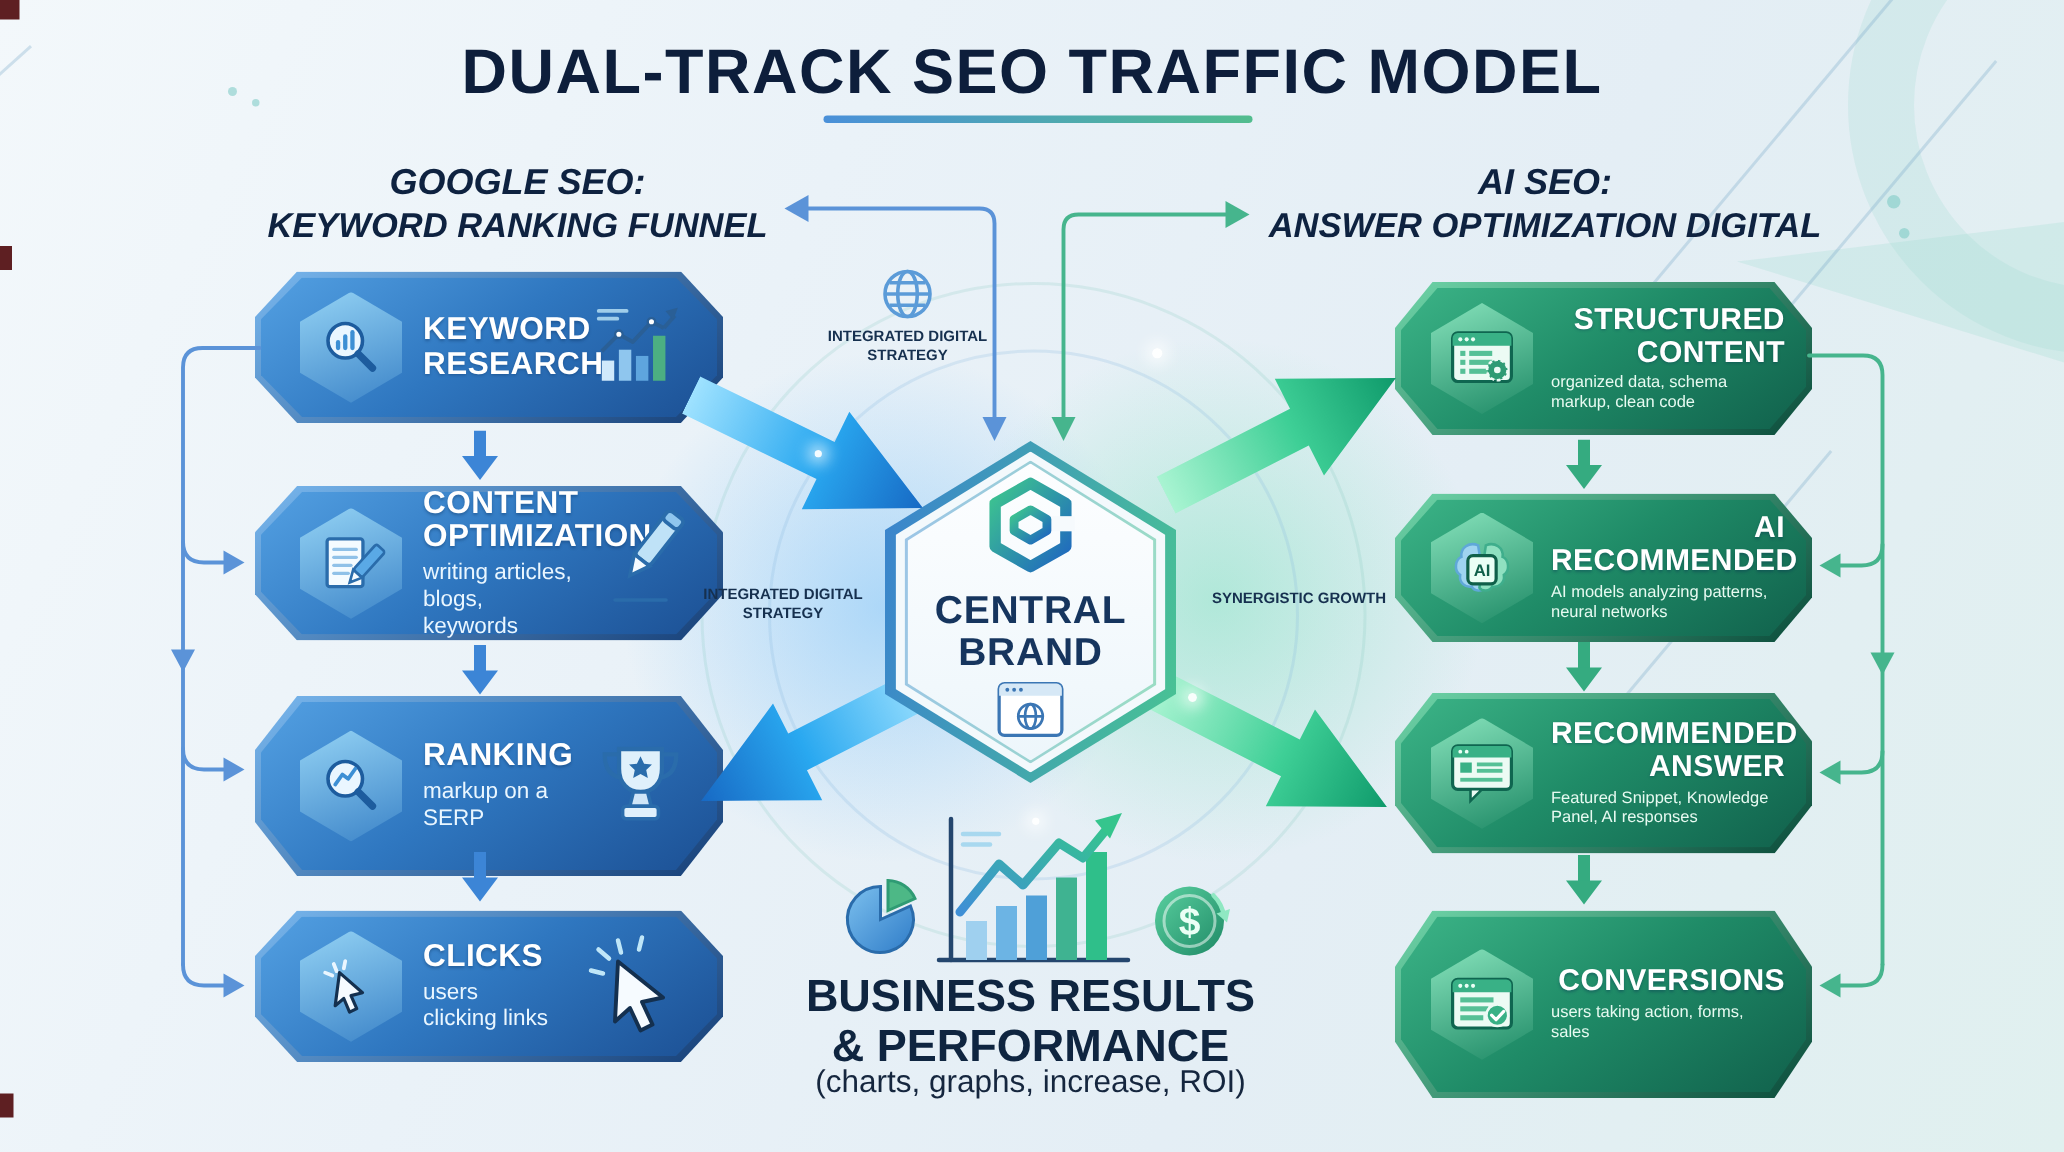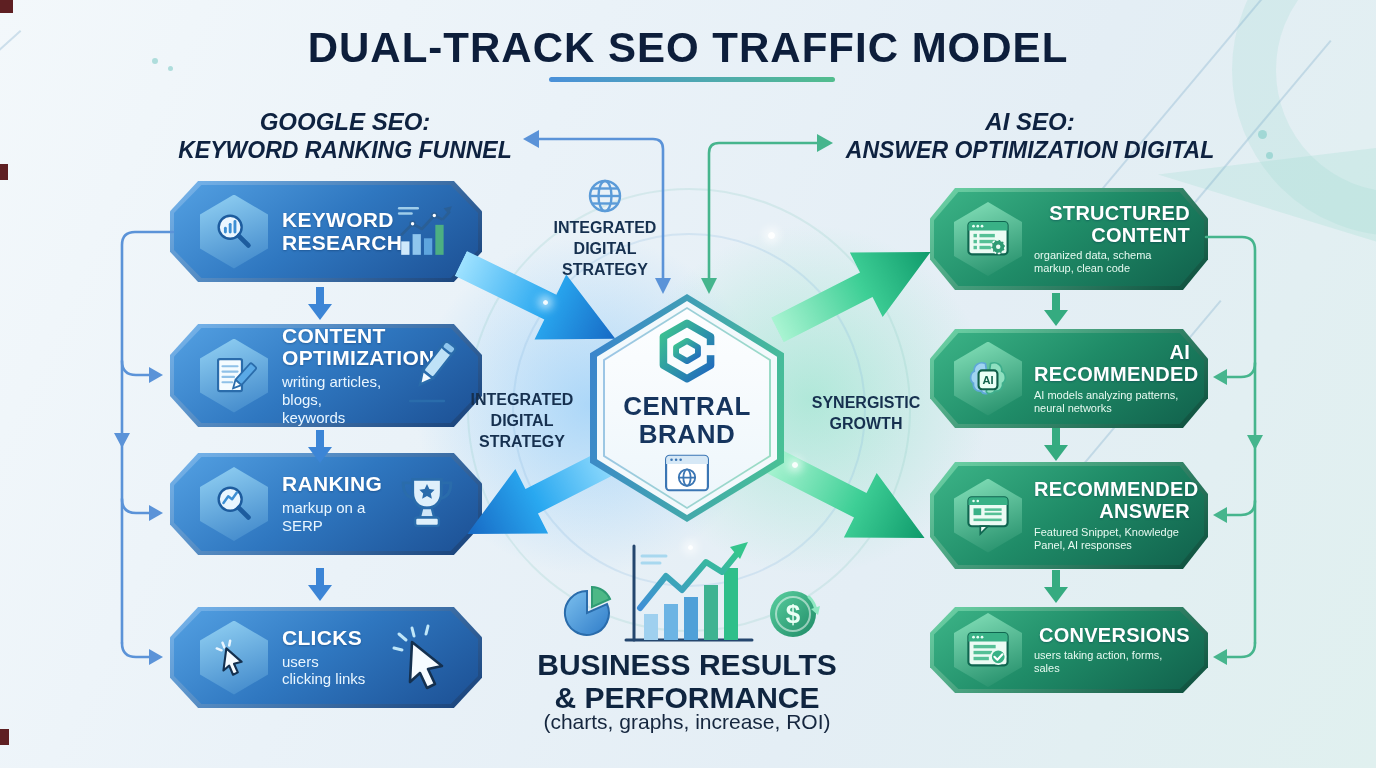--- a/index.html
+++ b/index.html
@@ -60,21 +60,21 @@
   #hex-outer{left:590px;top:294px;width:194px;height:228px;
     background:linear-gradient(100deg,#3a82cf,#49c492);}
   #hex-mid{position:absolute;inset:7px;background:#f3f9fc;}
   #hex-line{position:absolute;inset:13px;background:linear-gradient(100deg,#9cc4e8,#9adec2);}
   #hex-core{position:absolute;inset:15px;background:linear-gradient(180deg,#fdfeff,#edf6fb);
     display:flex;flex-direction:column;align-items:center;justify-content:center;gap:5px;}
   .brand-title{width:130px;text-align:center;font-size:26px;font-weight:800;color:#16355e;
     line-height:1.08;letter-spacing:.5px;}
 
   
-  .mid-label{text-align:center;font-size:16px;font-weight:800;color:#16304f;line-height:1.3;}
+  .mid-label{text-align:center;font-size:10px;font-weight:800;color:#16304f;line-height:1.3;}
 
   
   .garrow{clip-path:polygon(0 34%,58% 34%,58% 8%,100% 50%,58% 92%,58% 66%,0 66%);}
   .garrow.blue{background:linear-gradient(90deg,#9fe2ff,#29a8f0 55%,#1769c4);
     filter:drop-shadow(0 0 16px rgba(80,190,255,.85));}
   .garrow.green{background:linear-gradient(90deg,#a9f4d2,#3ecf96 55%,#0f9a6b);
     filter:drop-shadow(0 0 16px rgba(60,220,150,.8));}
 
   
   .conn path{fill:none;stroke-linecap:round;}
@@ -190,21 +190,21 @@
               <rect x="24" y="-4" width="13" height="38" rx="3" fill="#bfe2f7" stroke="#2a6cab" stroke-width="2.4"></rect>
               <rect x="24" y="-4" width="13" height="8" rx="3" fill="#8fc6ee" stroke="#2a6cab" stroke-width="2.4"></rect>
               <path d="M24 34 l6.5 13 6.5-13z" fill="#f4fbff" stroke="#2a6cab" stroke-width="2.4"></path>
             </g>
             <line x1="10" y1="60" x2="44" y2="60" stroke="#2a6cab" stroke-width="2.4" stroke-linecap="round"></line>
           </svg>
       </div>
     </div>
   </div>
 
-  <div class="step blue" style="left:170px;top:453px;width:312px;height:102px;">
+  <div class="step blue" style="left:170px;top:464px;width:312px;height:120px;">
     <div class="shell-outer oct"></div>
     <div class="shell-inner oct"></div>
     <div class="content">
       <div class="ihex b">
         <svg width="46" height="46" viewBox="0 0 48 48">
             <circle cx="20" cy="19" r="12" fill="#eaf6ff" stroke="#1d5c9e" stroke-width="2.5"></circle>
             <polyline points="13,23 18,16 22,19 27,12" fill="none" stroke="#3d8fd4" stroke-width="2.6" stroke-linecap="round" stroke-linejoin="round"></polyline>
             <line x1="29" y1="28" x2="39" y2="38" stroke="#1d5c9e" stroke-width="5" stroke-linecap="round"></line>
           </svg>
       </div>
@@ -355,21 +355,21 @@
             <path d="M18 38 v9 l9 -9 z" fill="#ecfbf4" stroke="#0f6650" stroke-width="2"></path>
           </svg>
       </div>
       <div class="txtcol">
         <div class="step-title">RECOMMENDED ANSWER</div>
         <div class="step-sub">Featured Snippet, Knowledge Panel, AI responses</div>
       </div>
     </div>
   </div>
 
-  <div class="step green" style="left:930px;top:607px;width:278px;height:86px;">
+  <div class="step green" style="left:930px;top:607px;width:278px;height:125px;">
     <div class="shell-outer oct"></div>
     <div class="shell-inner oct"></div>
     <div class="content" style="padding:0 14px 0 20px;gap:12px;">
       <div class="ihex g">
         <svg width="46" height="44" viewBox="0 0 54 48">
             <rect x="4" y="4" width="46" height="38" rx="4" fill="#ecfbf4" stroke="#0f6650" stroke-width="2.5"></rect>
             <path d="M8 4h38a4 4 0 0 1 4 4v6H4V8a4 4 0 0 1 4-4z" fill="#39b186"></path>
             <circle cx="10" cy="9" r="1.6" fill="#eafff5"></circle>
             <circle cx="15" cy="9" r="1.6" fill="#eafff5"></circle>
             <circle cx="20" cy="9" r="1.6" fill="#eafff5"></circle>

